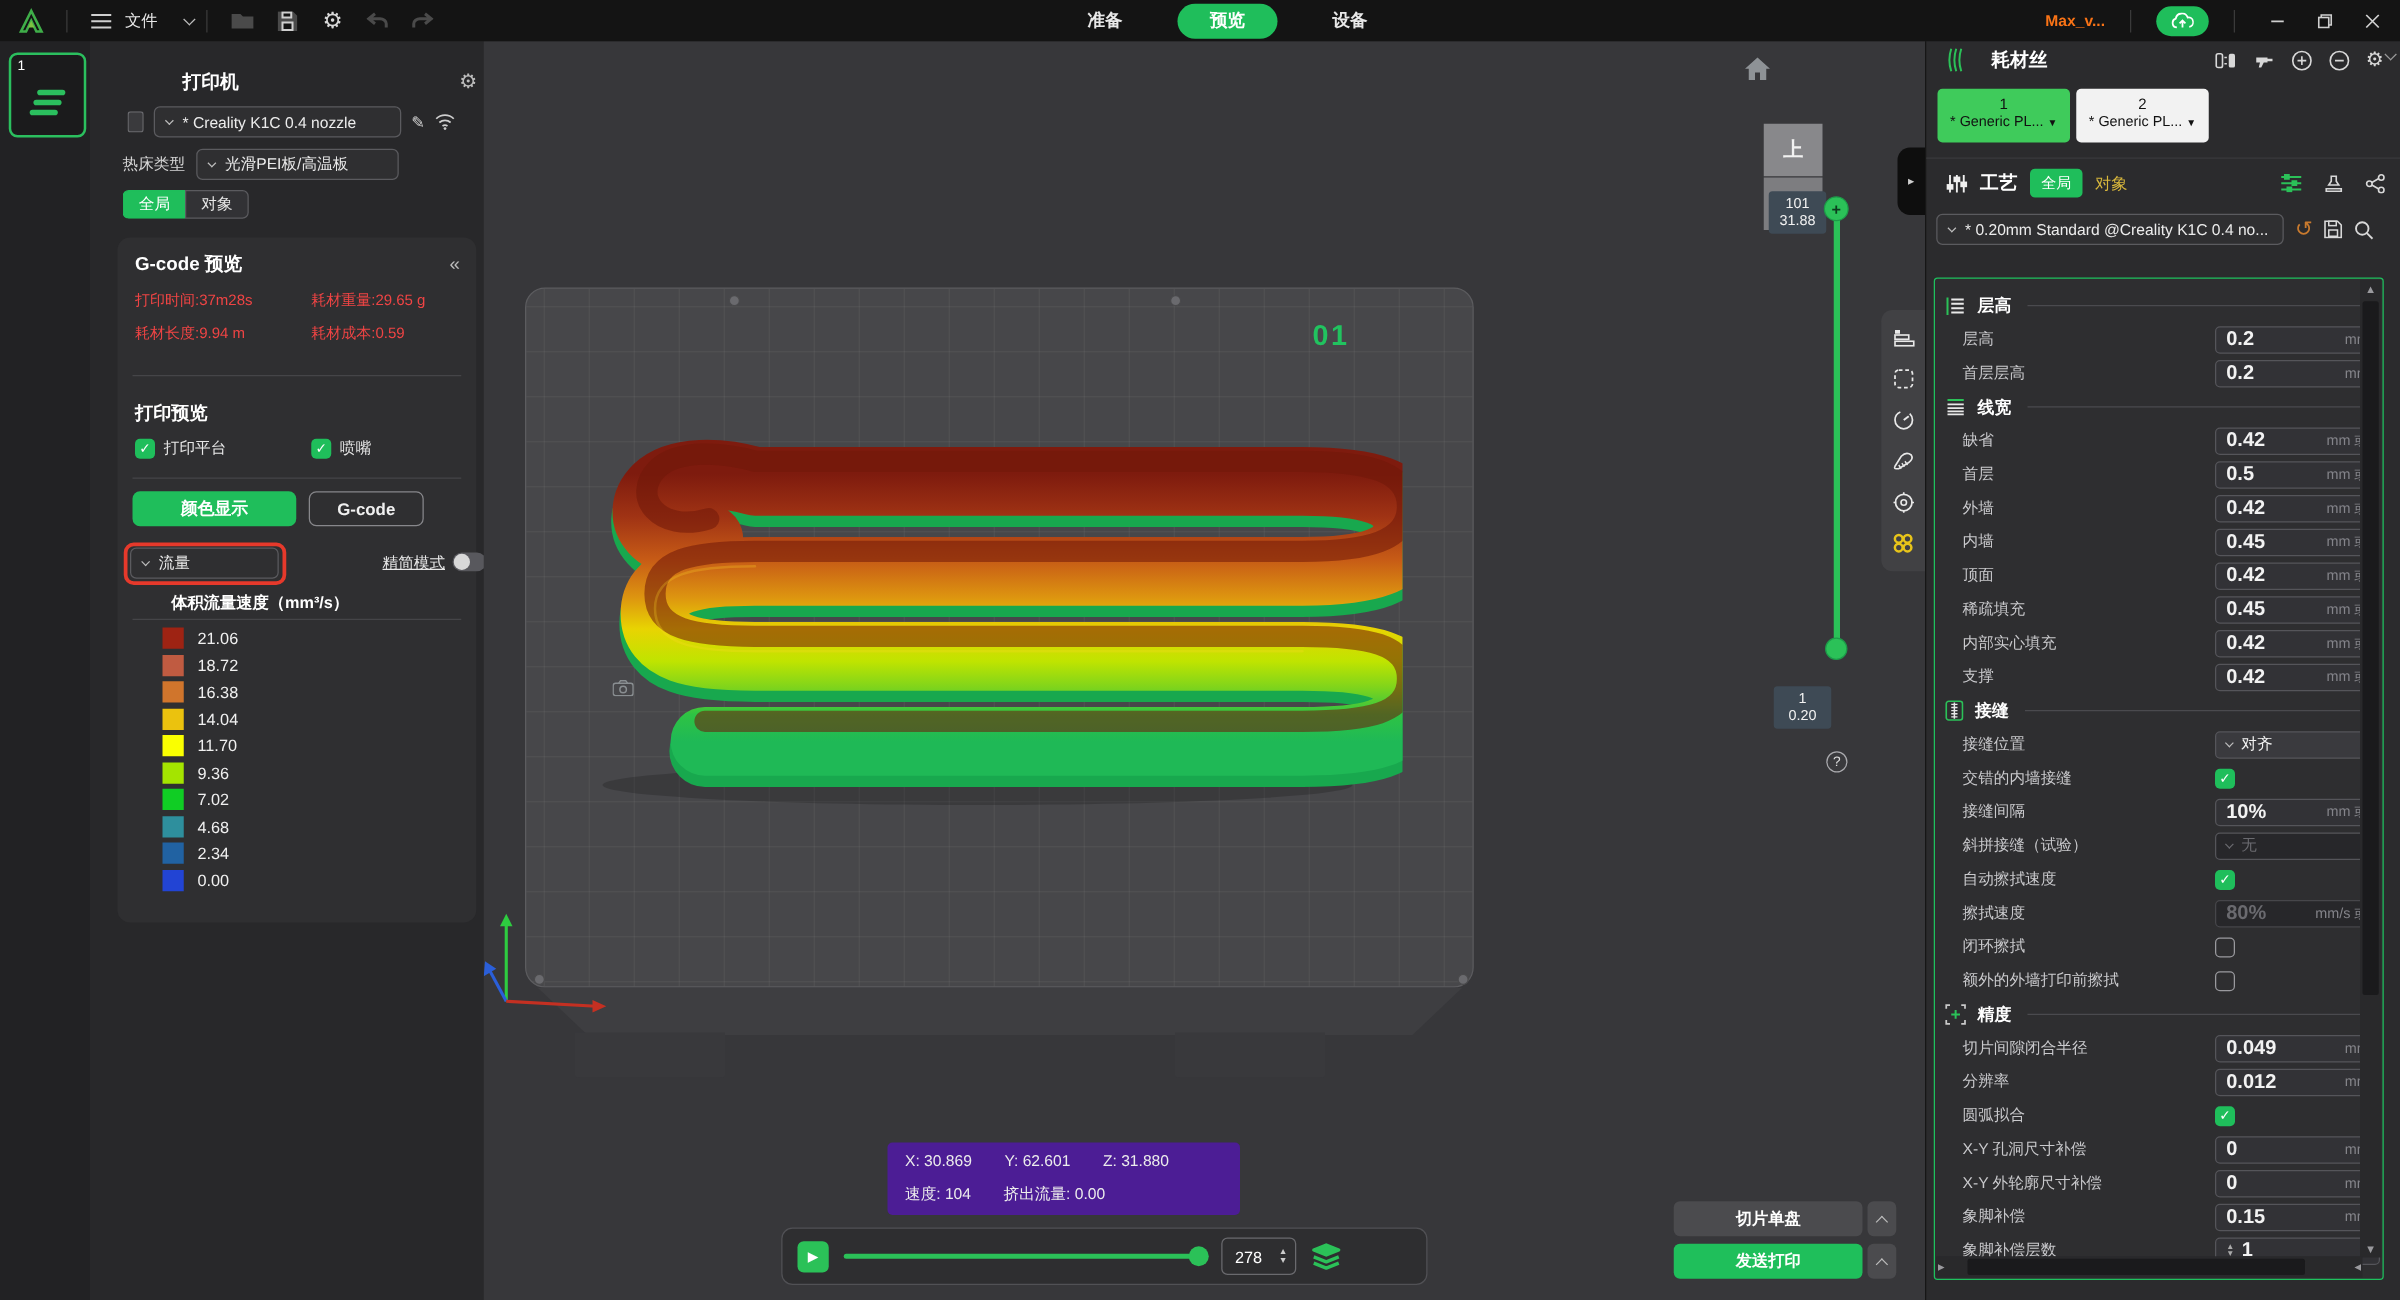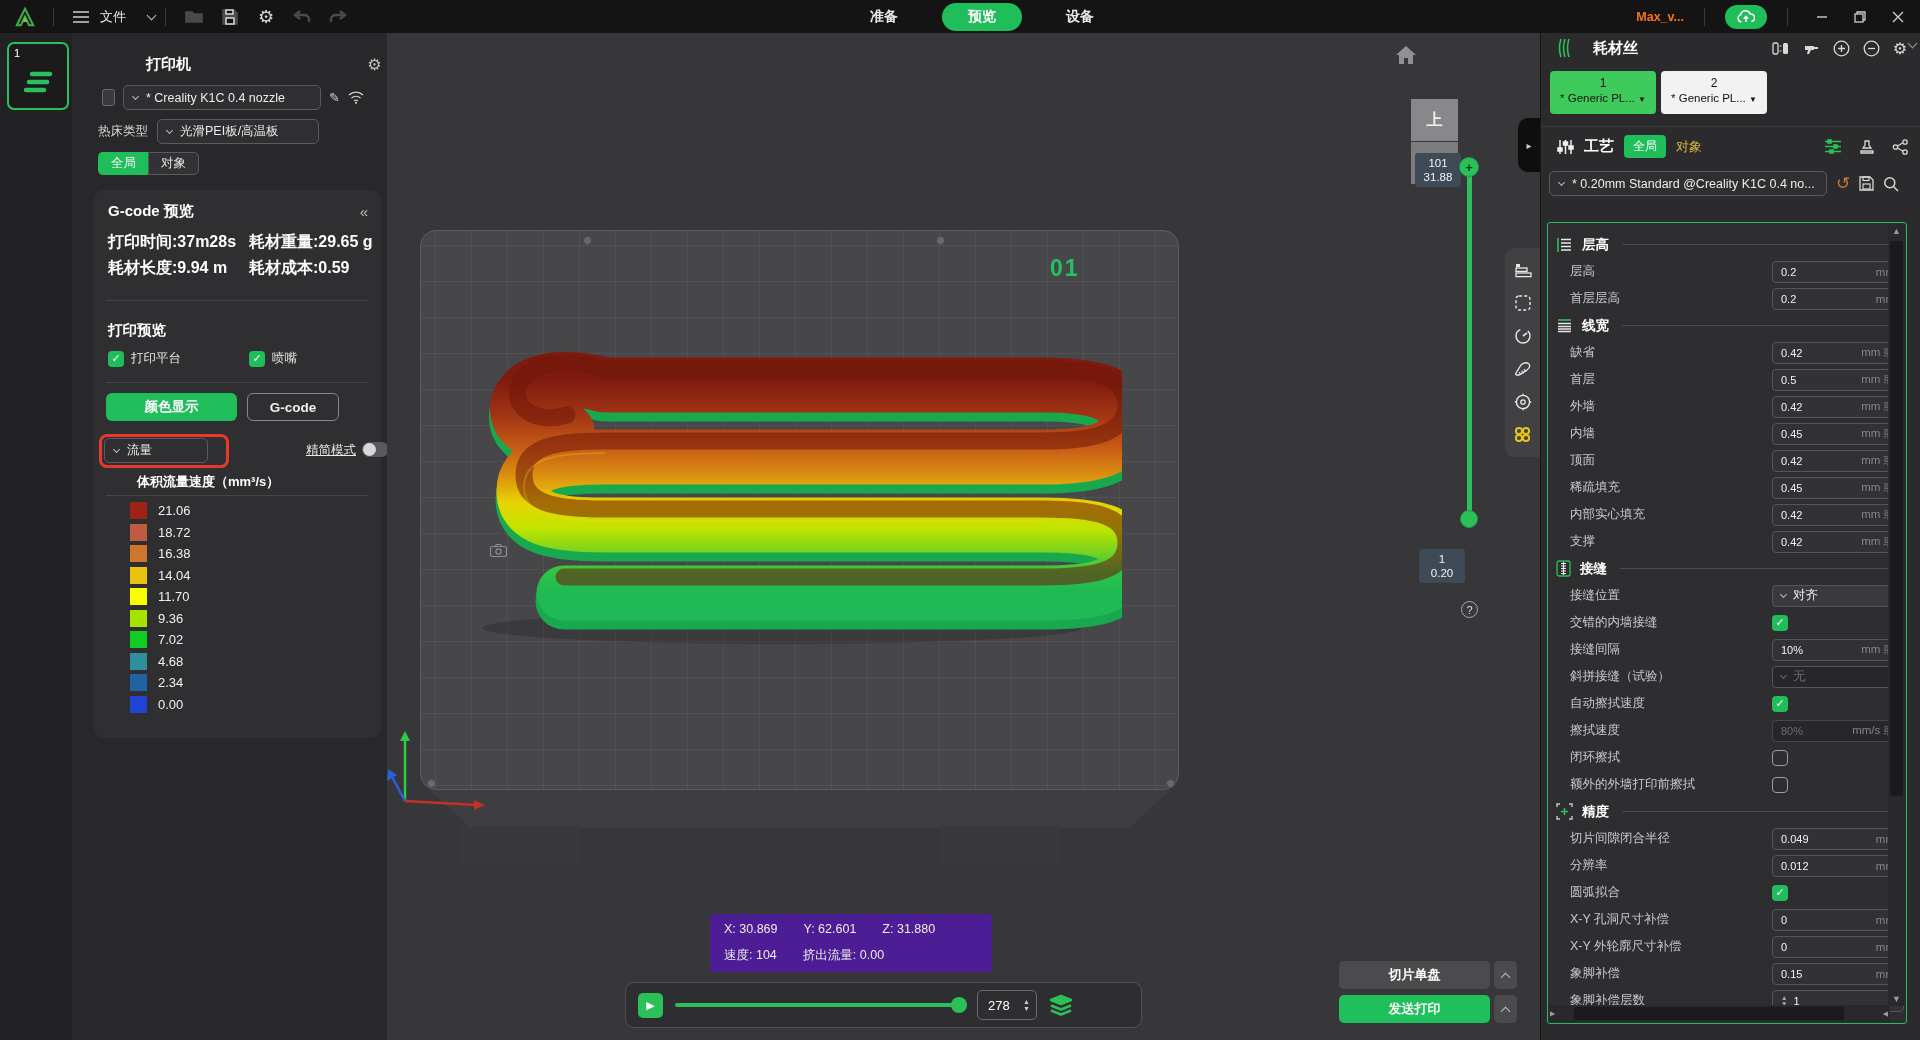--- a/index.html
+++ b/index.html
@@ -37,31 +37,31 @@
 #bed-row{position:absolute;left:26px;top:86px;display:flex;align-items:center;gap:9px;}
 #bed-select{width:162px;}
 .lbl{color:#d6d6d6;font-size:12.5px;}
 #lp-tabs{position:absolute;left:26px;top:119px;display:flex;}
 .lp-tab{height:23px;padding:0 12px;display:flex;align-items:center;font-size:12.5px;border:1px solid #5b5b5f;background:#323235;color:#e6e6e6;}
 .lp-tab.first{border-radius:5px 0 0 5px;border-right:none;}
 .lp-tab.last{border-radius:0 5px 5px 0;}
 .lp-tab.active{background:#1FBE5B;border-color:#1FBE5B;color:#fff;}
 #lp-card{position:absolute;left:22px;top:157px;width:287px;height:548px;background:#2F2F31;border-radius:10px;}
 #gcode-head{position:absolute;left:14px;top:12px;width:260px;}
-.stat{position:absolute;font-size:16px;color:#ffffff;white-space:nowrap;font-weight:bold;}
+.stat{position:absolute;font-size:12px;color:#ef4444;white-space:nowrap;}
 .divider{position:absolute;left:12px;width:263px;height:1px;background:#454548;}
 #pp-head{position:absolute;left:14px;top:131px;}
 .cbrow{position:absolute;display:flex;align-items:center;gap:7px;font-size:12.5px;color:#e6e6e6;}
 .cb{width:16px;height:16px;border-radius:4px;background:#1FBE5B;display:flex;align-items:center;justify-content:center;color:#fff;font-size:11px;font-weight:bold;}
 .cb.off{background:transparent;border:1.5px solid #9a9a9e;color:transparent;}
 .btn{position:absolute;height:28px;border-radius:6px;display:flex;align-items:center;justify-content:center;font-weight:bold;font-size:13.5px;}
 #btn-color{left:12px;top:203px;width:131px;background:#1FBE5B;color:#fff;}
 #btn-gcode{left:153px;top:203px;width:92px;background:transparent;border:1px solid #87878b;color:#f0f0f0;}
 #flow-annot{position:absolute;left:5px;top:244px;width:130px;height:34px;border:3px solid #E6392B;border-radius:8px;}
-#flow-select{position:absolute;left:10px;top:248px;width:104px;font-family:Liberation Serif, serif;}
+#flow-select{position:absolute;left:10px;top:248px;width:119px;font-family:Liberation Serif, serif;}
 #simple-mode{position:absolute;left:212px;top:252px;font-size:12.5px;color:#e8e8e8;text-decoration:underline;}
 #simple-toggle{position:absolute;left:268px;top:252px;width:27px;height:15px;border-radius:8px;background:#58585d;}
 #simple-toggle .knob{position:absolute;left:1px;top:1px;width:13px;height:13px;border-radius:7px;background:#d8d8d8;}
 #legend-title{position:absolute;left:43px;top:283px;font-weight:bold;font-size:13px;color:#fff;}
 #legend-divider{top:305px;}
 #legend{position:absolute;left:14px;top:312px;display:flex;flex-direction:column;gap:4.5px;}
 .leg-item{display:flex;align-items:center;gap:11px;height:17px;}
 .leg-swatch{width:17px;height:17px;margin-left:22px;}
 .leg-val{font-size:13px;color:#f0f0f0;}
 
@@ -124,21 +124,21 @@
 
 #settings{position:absolute;left:6px;top:189px;width:360px;height:802px;border:1px solid #1EC15E;border-radius:3px;background:#2E2E30;overflow:hidden;}
 #set-rows{position:absolute;left:0;top:8px;width:358px;display:flex;flex-direction:column;}
 .set-row{height:27px;display:flex;align-items:center;padding-left:22px;position:relative;}
 .sec-row{height:27px;display:flex;align-items:center;gap:9px;padding-left:8px;}
 .sec-title{font-weight:bold;font-size:13.5px;color:#fff;white-space:nowrap;}
 .sec-line{flex:1;height:1px;background:#4a4a4e;margin:0 14px 0 4px;}
 .set-lbl{color:#C9C9CC;font-size:12.5px;white-space:nowrap;}
 .ctl{position:absolute;left:224px;display:flex;align-items:center;}
 .inputbox{width:132px;height:22px;background:#323236;border:1px solid #55555A;border-radius:4px;display:flex;align-items:center;padding:0 8px;gap:6px;overflow:hidden;}
-.inputbox .val{color:#f2f2f2;font-size:11px;}
+.inputbox .val{color:#f2f2f2;font-size:16px;font-weight:bold;}
 .inputbox .unit{margin-left:auto;color:#84848A;font-size:11.5px;white-space:nowrap;}
 .inputbox.disabled{background:#27272A;border-color:#46464a;}
 .inputbox.disabled .val{color:#6a6a6f;}
 .selectbox{width:132px;height:22px;background:#3A3A3E;border:1px solid #55555A;border-radius:4px;display:flex;align-items:center;padding:0 8px;gap:7px;overflow:hidden;text-align:center;}
 .selectbox .val{color:#f2f2f2;font-size:12.5px;}
 .selectbox.disabled{background:#27272A;}
 .selectbox.disabled .val{color:#6a6a6f;}
 .spincol{display:flex;flex-direction:column;font-size:6.5px;color:#aaa;line-height:6px;}
 
 #v-scroll{position:absolute;right:1px;top:1px;width:17px;height:782px;background:#29292B;display:flex;flex-direction:column;align-items:center;z-index:5;}

